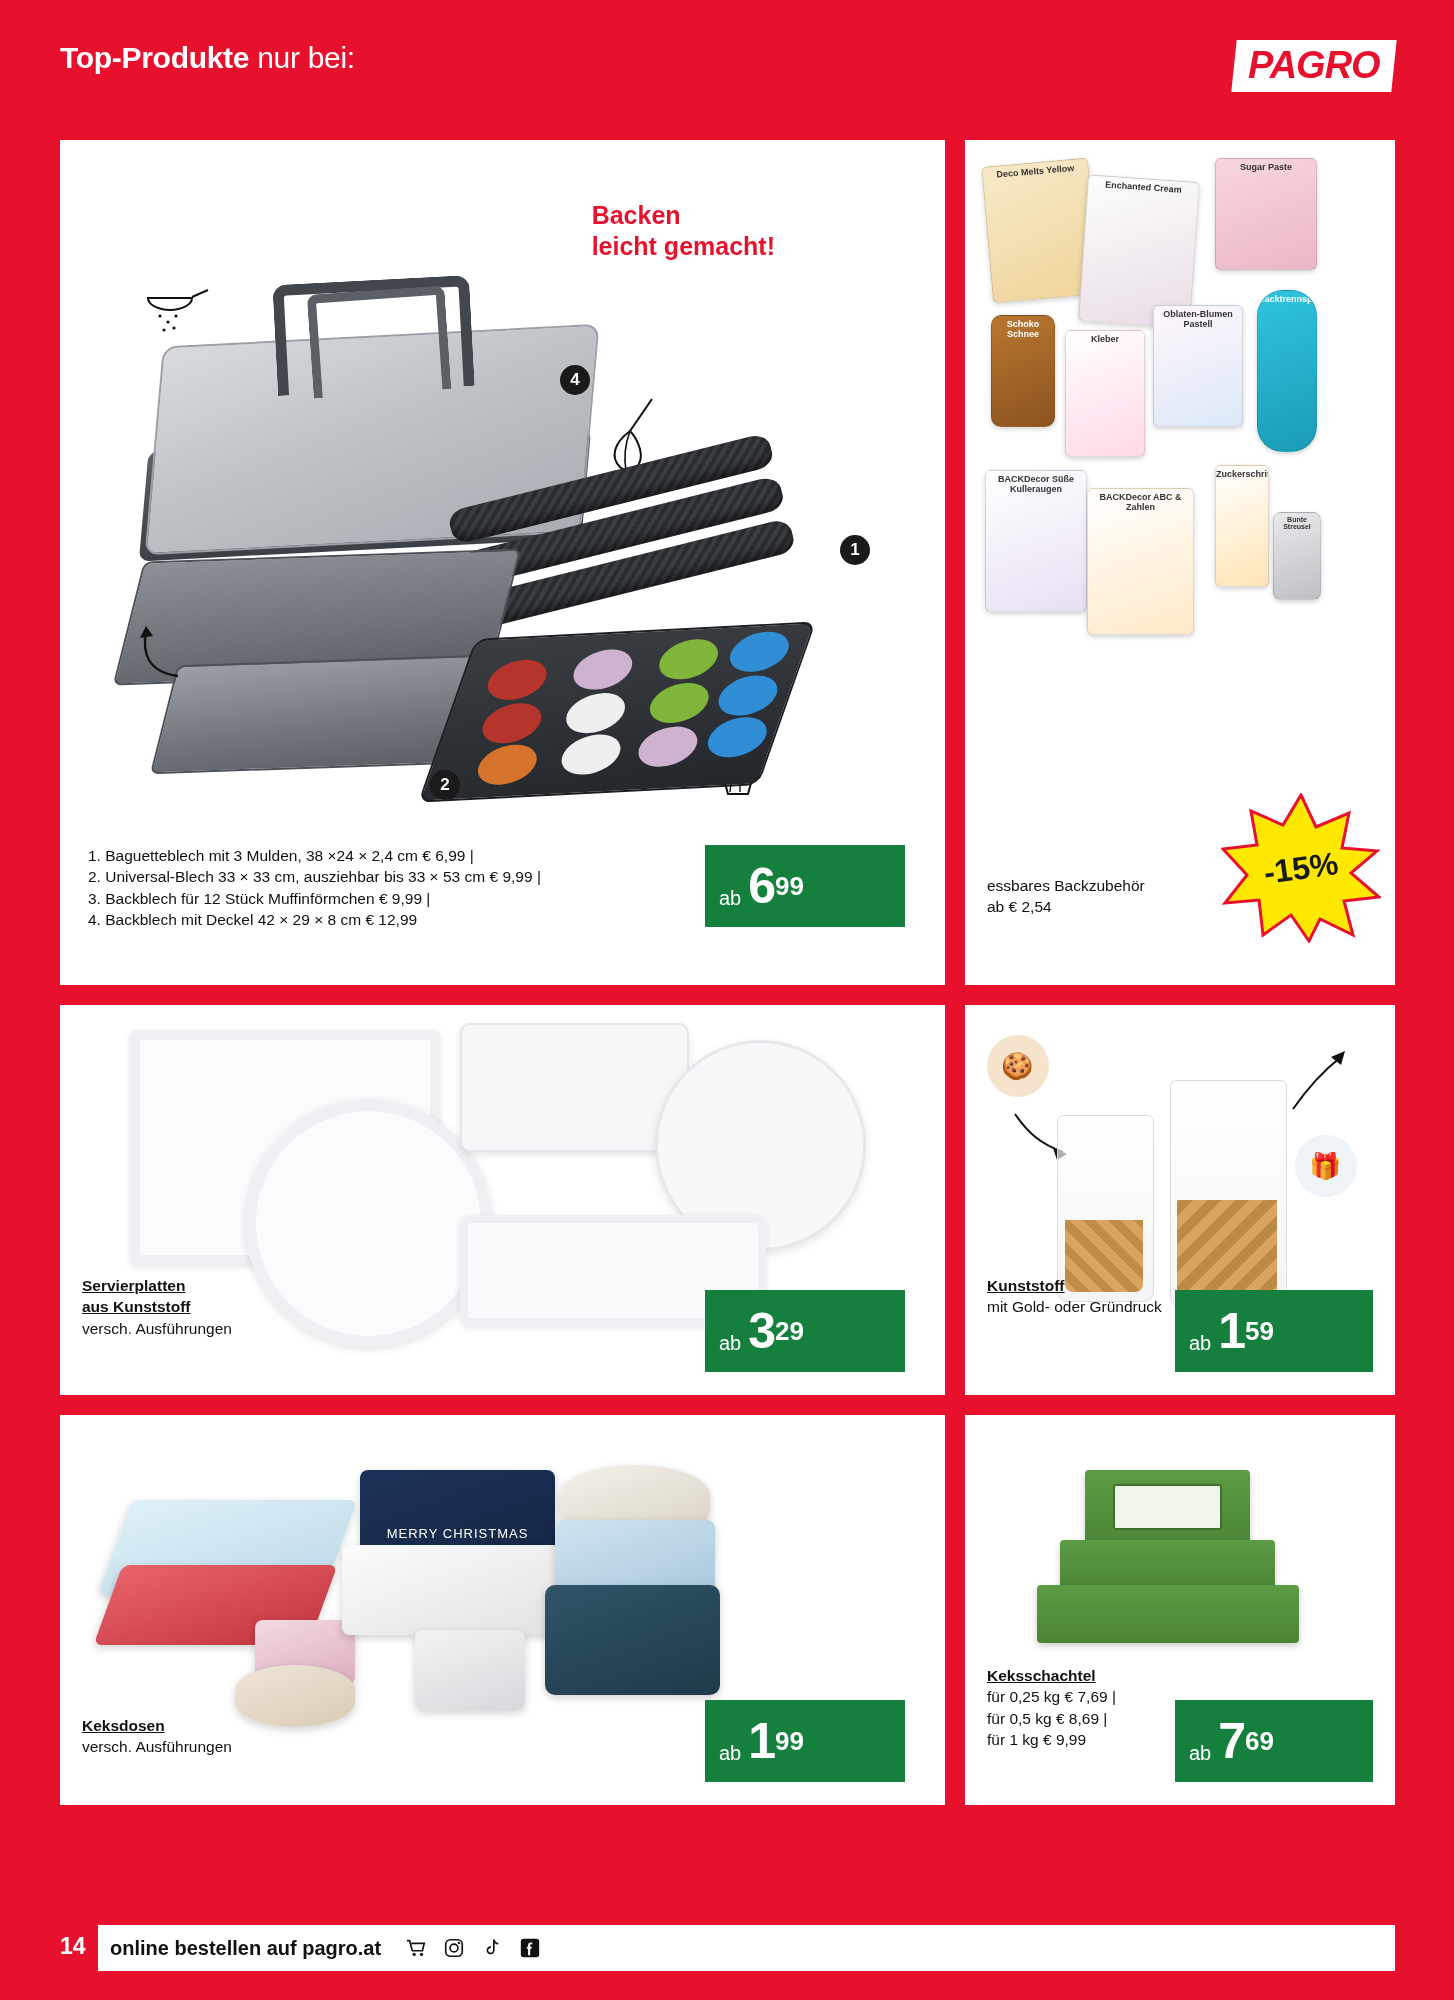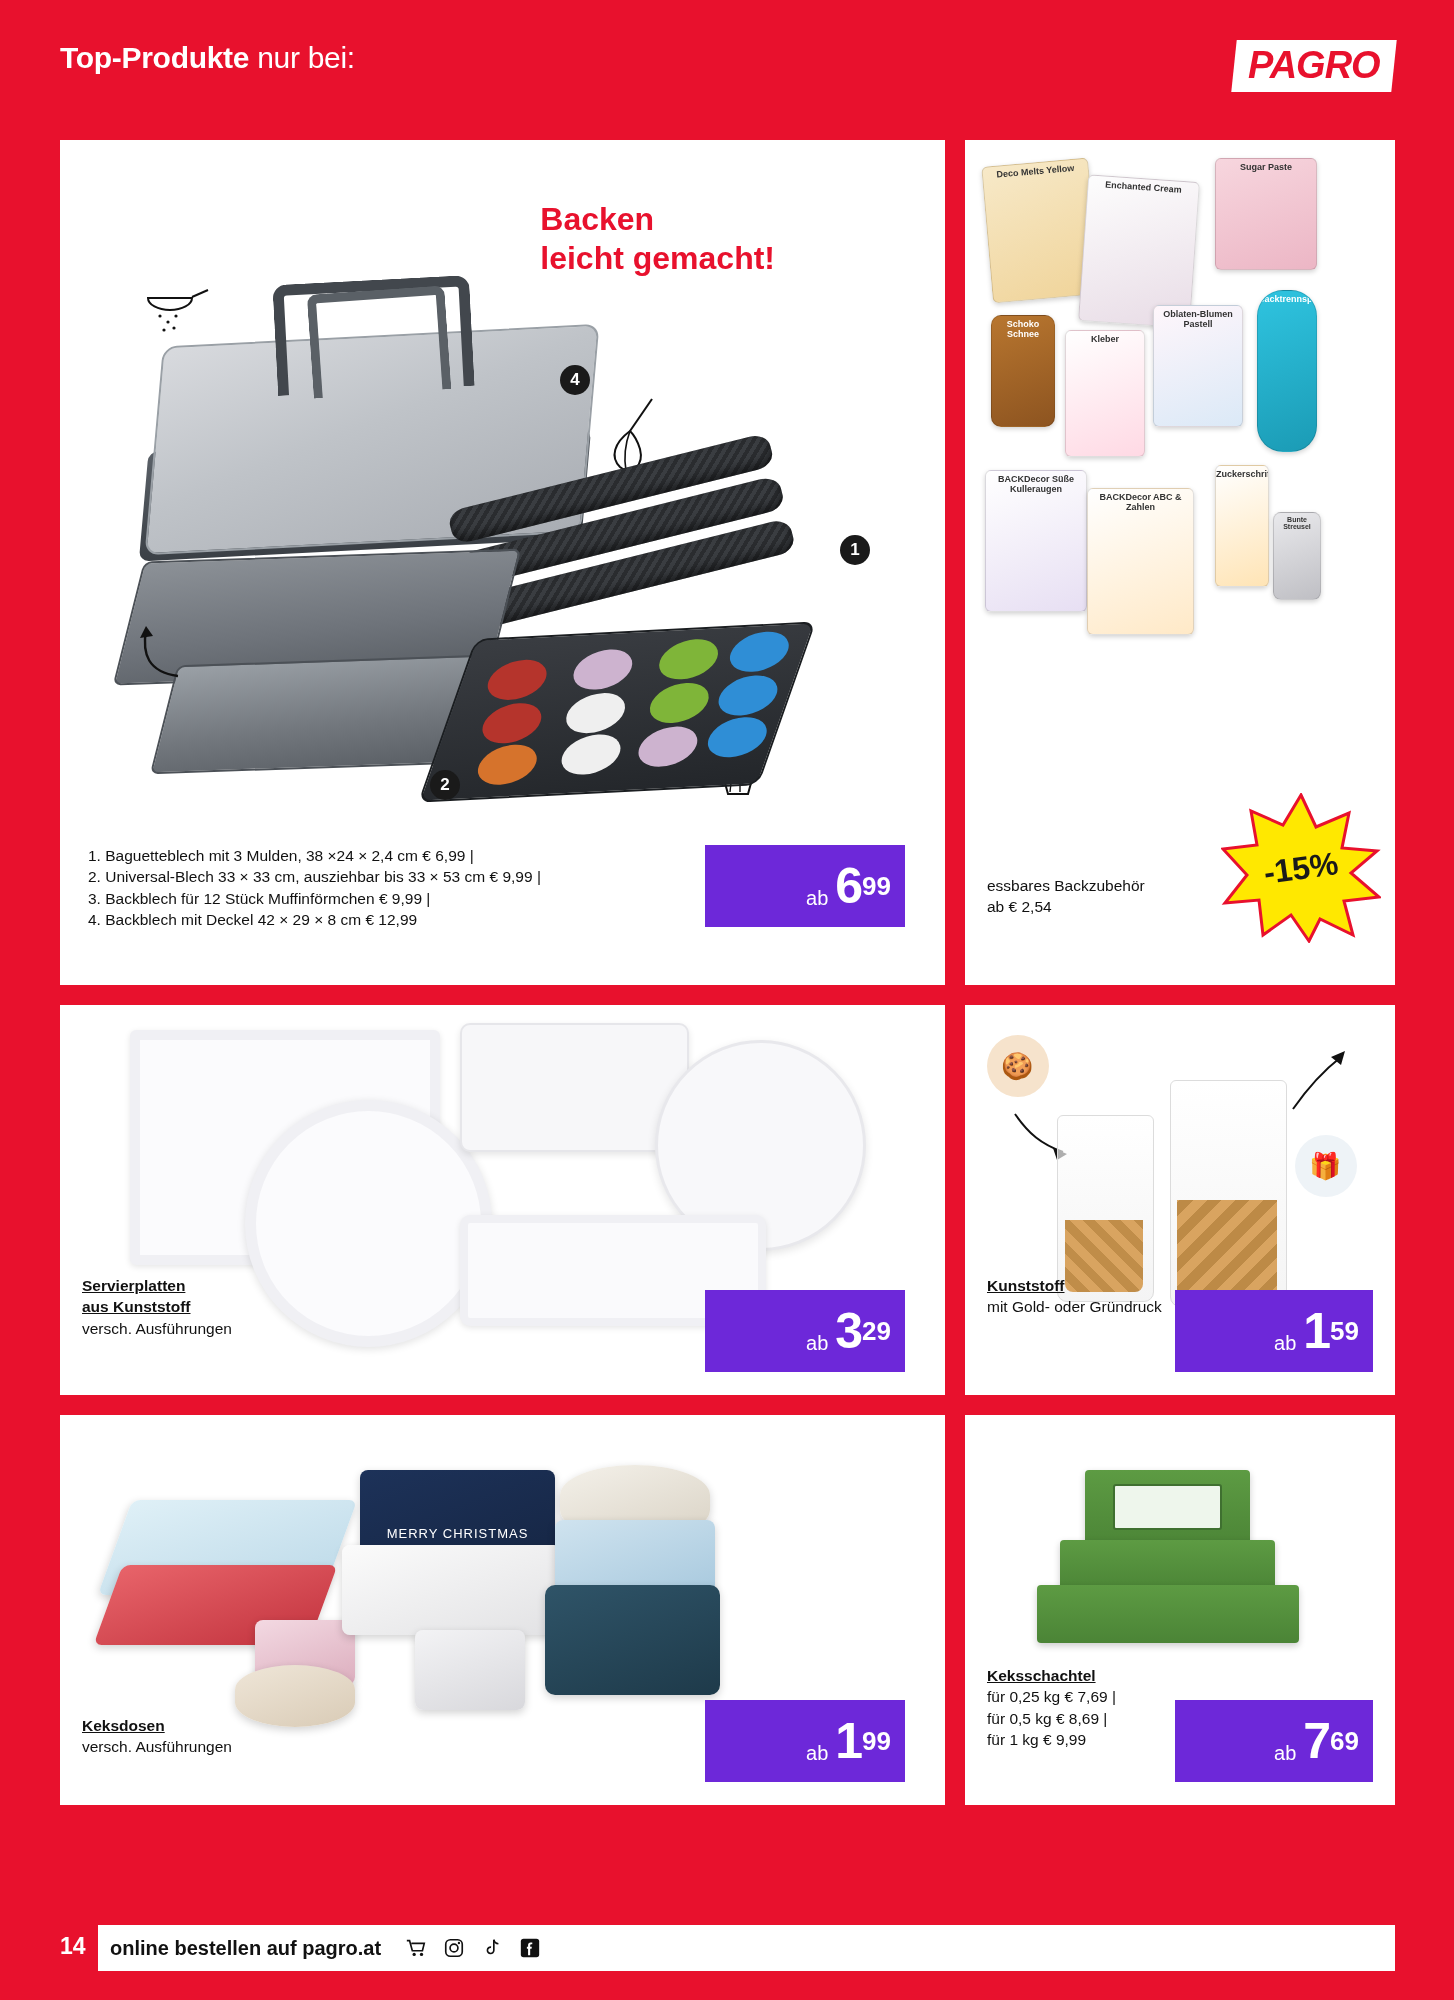--- a/index.html
+++ b/index.html
@@ -65,25 +65,25 @@
   }
   .prod-desc {
     position: absolute;
     font-size: 15.5px;
     color: #111;
     line-height: 1.38;
   }
   .prod-desc .b { font-weight: 700; text-decoration: underline; }
   .price-box {
     position: absolute;
-    background: #6d28d9;
+    background: #15803d;
     color: #ffffff;
     display: flex;
     align-items: center;
-    justify-content: flex-end;
+    justify-content: flex-start;
     padding: 8px 14px;
     box-sizing: border-box;
   }
   .price-ab {
     font-size: 20px;
     font-weight: 400;
     margin-right: 7px;
     align-self: flex-end;
     margin-bottom: 9px;
   }
@@ -101,21 +101,21 @@
   }
 
   
   #card-baking { left: 60px; top: 140px; width: 885px; height: 845px; }
   .backen-head {
     position: absolute;
     right: 170px;
     top: 60px;
     text-align: left;
     color: #e8112d;
-    font-size: 32px;
+    font-size: 25px;
     font-weight: 700;
     line-height: 1.22;
   }
   .callout {
     position: absolute;
     width: 30px; height: 30px;
     border-radius: 50%;
     background: #1a1a1a;
     color: #fff;
     font-size: 17px;

